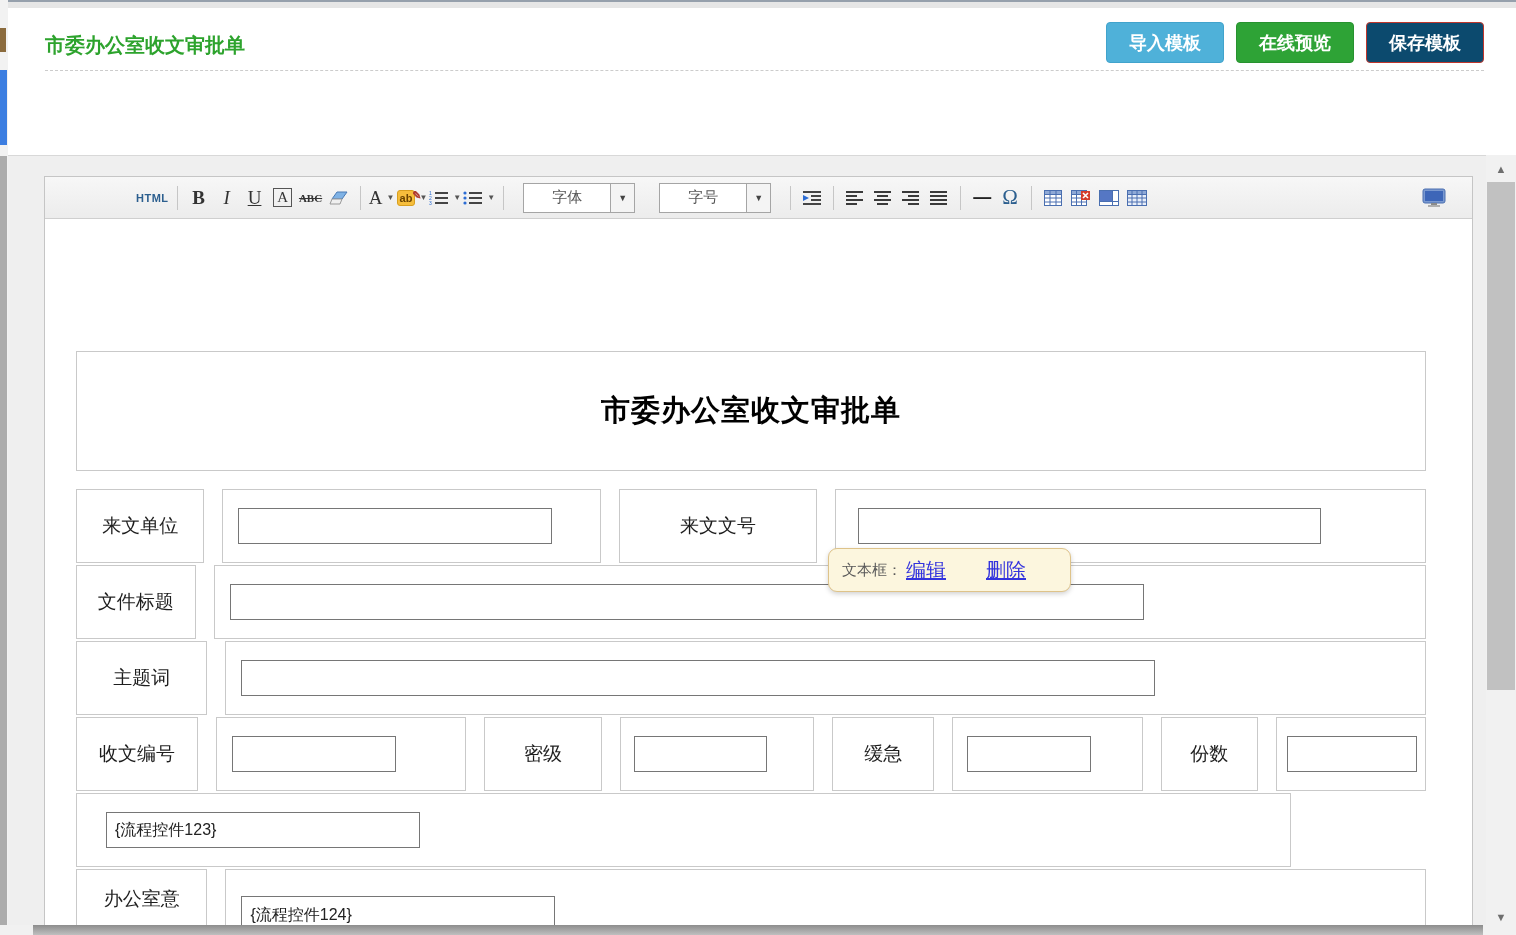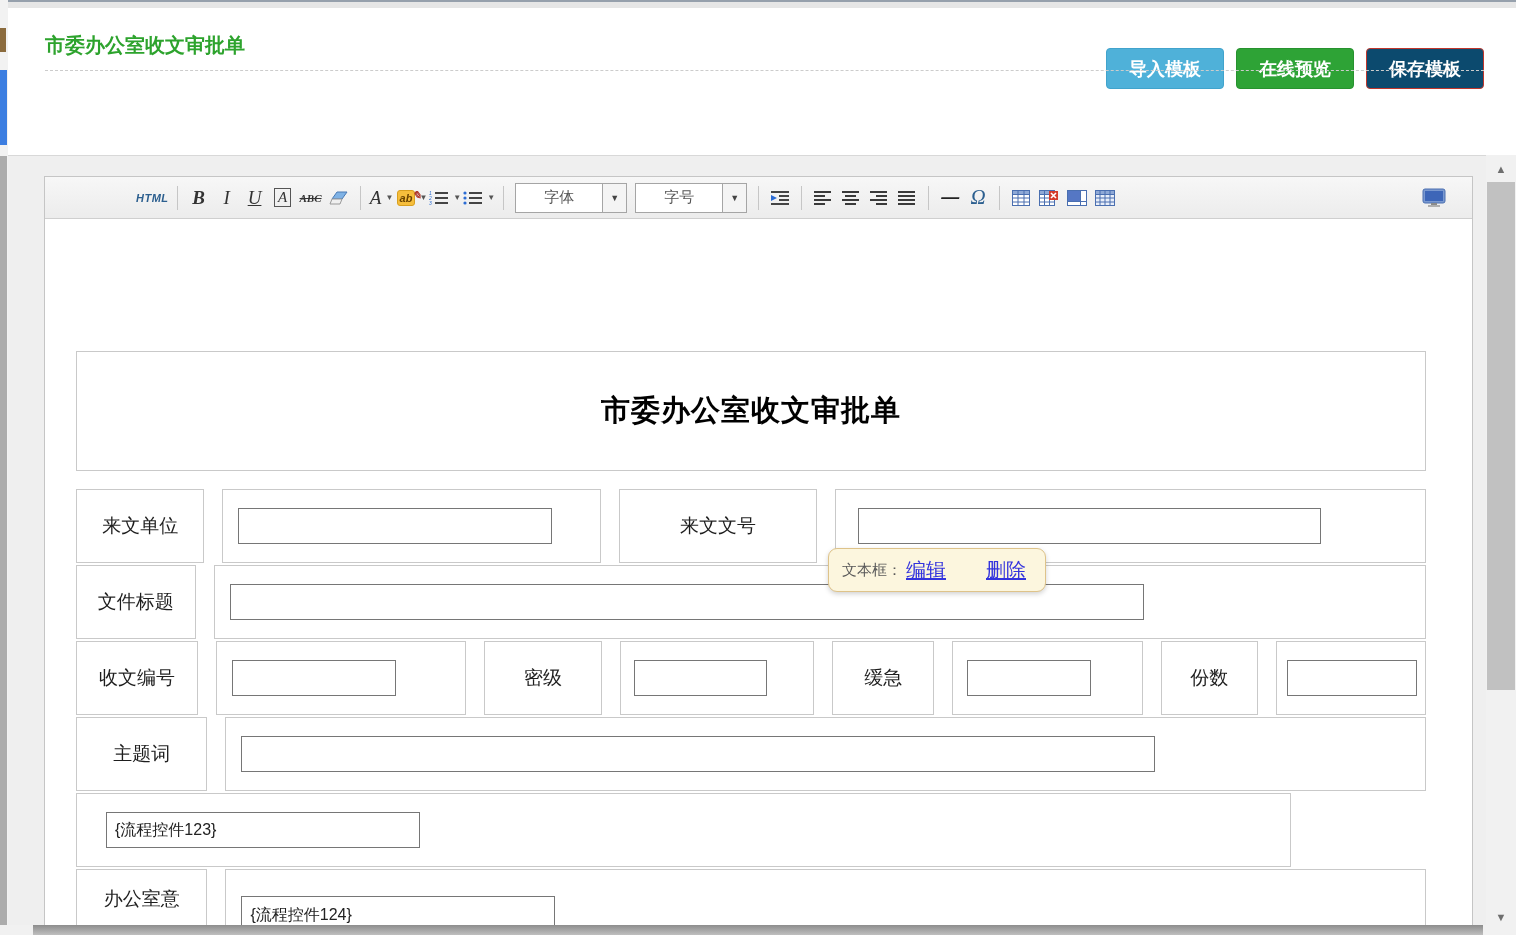--- a/index.html
+++ b/index.html
@@ -13,53 +13,53 @@
   .sliver-frag-tan  { position:absolute; left:0; top:28px; width:6px; height:24px; background:#8B6B3D; }
   .sliver-frag-blue { position:absolute; left:0; top:70px; width:7px; height:75px; background:#3C7EE1; }
   .sliver-bottom    { position:absolute; left:0; top:156px; width:7px; height:779px; background:#ACACAC; }
 
   
   .header-card { position:absolute; left:8px; top:8px; width:1508px; height:148px;
                  background:#FFFFFF; border-bottom:1px solid #D8D8D8; z-index:5; }
   .header-title { position:absolute; left:37px; top:24px; font-size:20px; font-weight:bold; color:#2DA32D; }
   .header-actions { position:absolute; right:32px; top:14px; display:flex; gap:12px; }
   .action-btn { height:41px; padding:0 22px; border:none; border-radius:4px; color:#fff;
-                font-size:18px; font-weight:bold; font-family:inherit; display:flex; align-items:center; cursor:pointer;margin-top:26px; }
+                font-size:18px; font-weight:bold; font-family:inherit; display:flex; align-items:center; cursor:pointer; }
   .action-btn.import  { background:#4FB1D9; border:1px solid #41A3CC; }
   .action-btn.preview { background:#2EA336; border:1px solid #27922F; }
   .action-btn.save    { background:#0c4a6e; border:1px solid #BF362C; }
   .dashed-sep { position:absolute; left:37px; right:32px; top:62px; border-top:1px dashed #CCCCCC; }
   .component-row { position:absolute; left:37px; top:87px; display:flex; gap:13px; }
   .comp-btn { height:41px; border:none; border-radius:4px; color:#fff; font-size:17px; font-weight:bold;
               font-family:inherit; padding:0 24px; display:flex; align-items:center; cursor:pointer; }
   .comp-btn.light { background:#5ABEDC; border:1px solid #4BB0D0; }
   .comp-btn.dark  { background:#3C7EE1; border:1px solid #2F6DCB; padding:0 21px; }
 
   
   .editor-card { position:absolute; left:44px; top:176px; width:1429px; height:759px;
                  background:#fff; border:1px solid #C5C5C5; border-bottom:none; }
   .editor-toolbar { height:42px; background:linear-gradient(#F7F7F7,#ECECEC);
                     border-bottom:1px solid #CFCFCF; display:flex; align-items:center;
                     padding-left:90px; padding-right:24px; }
   .tb-item { display:flex; align-items:center; justify-content:center; min-width:26px; height:30px;
-             margin:0 1px; cursor:pointer; color:#333;font-style:italic; }
+             margin:0 1px; cursor:pointer; color:#333; }
   .tb-sep { width:1px; height:24px; background:#C6C6C6; margin:0 7px; }
   .tb-html { font-size:11px; font-weight:bold; color:#2C5F8F; letter-spacing:0.5px; }
   .tb-serif { font-family:"Liberation Serif", serif; font-size:19px; }
   .tb-bold { font-weight:bold; }
   .tb-italic { font-style:italic; }
   .tb-underline { text-decoration:underline; }
   .tb-boxed { font-family:"Liberation Serif", serif; font-size:15px; border:1px solid #555; padding:0 3px; line-height:17px; }
   .tb-strike { font-family:"Liberation Serif", serif; font-size:11px; font-weight:bold; text-decoration:line-through; }
   .tb-caret { font-size:8px; color:#555; margin-left:4px; }
   .tb-chip-ab { background:#F6BE3C; border:1px solid #D89F1F; border-radius:3px; font-size:11px;
                 font-weight:bold; color:#6A4300; padding:0 2px; line-height:14px; position:relative; }
   .tb-chip-ab::after { content:"✎"; position:absolute; right:-7px; top:-3px; font-size:11px; color:#B03A2E; }
   .tb-select { width:112px; height:30px; background:#fff; border:1px solid #A5A5A5; display:flex;
-               align-items:center; margin:0 4px; cursor:pointer; }
+               align-items:center; margin:0 12px; cursor:pointer; }
   .tb-select .sel-text { flex:1; text-align:center; font-size:15px; color:#555; }
   .tb-select .sel-arrow { width:24px; height:100%; border-left:1px solid #A5A5A5; display:flex;
                           align-items:center; justify-content:center; font-size:9px; color:#444; background:#F4F4F4; }
   .tb-hr { font-size:18px; font-weight:bold; color:#222; }
   .tb-omega { font-size:21px; color:#2C5F8F; font-family:"Liberation Serif", serif; }
   .tb-fullscreen { margin-left:auto; }
 
   
   .editor-body { position:relative; width:1427px; height:716px; background:#fff; overflow:hidden; }
   .doc-title-box { position:absolute; left:31px; top:132px; width:1350px; height:120px;
@@ -70,21 +70,21 @@
   .fcell { background:#fff; border:1px solid #C9C9C9; height:74px; display:flex; align-items:center; }
   .fcell.flabel { justify-content:center; font-size:19px; color:#1E1E1E; text-align:center; }
   .frow.tall .fcell { height:94px; }
   .frow.tall .fcell.flabel { align-items:flex-start; padding-top:16px; }
   .frow.tall .fcell.fcontent { align-items:flex-start; padding-top:26px; }
   .finput { height:36px; border:1px solid #767676; background:#fff; font-family:inherit; font-size:16px; padding:0 8px; }
   .ctrl-box { height:36px; border:1px solid #767676; background:#fff; font-size:16px; color:#222;
               display:flex; align-items:center; padding:0 8px; }
 
   
-  .popup { position:absolute; left:828px; top:548px; width:218px; height:44px; background:#FCF6DE;
+  .popup { position:absolute; left:828px; top:548px; width:243px; height:44px; background:#FCF6DE;
            border:1px solid #DEC38A; border-radius:9px; box-shadow:0 2px 5px rgba(0,0,0,0.18);
            display:flex; align-items:center; padding:0 13px; z-index:8; }
   .popup-prefix { font-size:15px; color:#5A5A5A; }
   .popup a { font-size:20px; color:#3333DD; text-decoration:underline; cursor:pointer; }
   .popup .lnk-edit { margin-left:4px; }
   .popup .lnk-del { margin-left:40px; }
 
   
   .vscroll { position:absolute; left:1486px; top:155px; width:30px; height:780px; background:#F1F1F1; z-index:9; }
   .vscroll .arrow-up { position:absolute; top:8px; left:0; width:30px; text-align:center; font-size:11px; color:#6E6E6E; cursor:pointer; }
@@ -291,42 +291,42 @@
       </div>
 
       <div class="frow">
         <div class="fcell flabel" style="width:120px">文件标题</div>
         <div class="fcell" style="width:1215px">
           <input class="finput" style="width: 914px; margin-left: 15px;" value="">
         </div>
       </div>
 
       <div class="frow">
+        <div class="fcell flabel" style="width:133px">主题词</div>
+        <div class="fcell" style="width:1215px">
+          <input class="finput" style="width: 914px; margin-left: 15px;" value="">
+        </div>
+      </div>
+
+      <div class="frow">
         <div class="fcell flabel" style="width:133px">收文编号</div>
         <div class="fcell" style="width:273px">
           <input class="finput" style="width: 164px; margin-left: 15px;" value="">
         </div>
         <div class="fcell flabel" style="width:129px">密级</div>
         <div class="fcell" style="width:212px">
           <input class="finput" style="width: 133px; margin-left: 13px;" value="">
         </div>
         <div class="fcell flabel" style="width:111px">缓急</div>
         <div class="fcell" style="width:208px">
           <input class="finput" style="width: 124px; margin-left: 14px;" value="">
         </div>
         <div class="fcell flabel" style="width:106px">份数</div>
         <div class="fcell" style="width:164px">
           <input class="finput" style="width: 130px; margin-left: 10px;" value="">
-        </div>
-      </div>
-
-      <div class="frow">
-        <div class="fcell flabel" style="width:133px">主题词</div>
-        <div class="fcell" style="width:1215px">
-          <input class="finput" style="width: 914px; margin-left: 15px;" value="">
         </div>
       </div>
 
       <div class="frow">
         <div class="fcell" style="width:1215px">
           <div class="ctrl-box" style="width:314px;margin-left:29px">{流程控件123}</div>
         </div>
       </div>
 
       <div class="frow tall">

